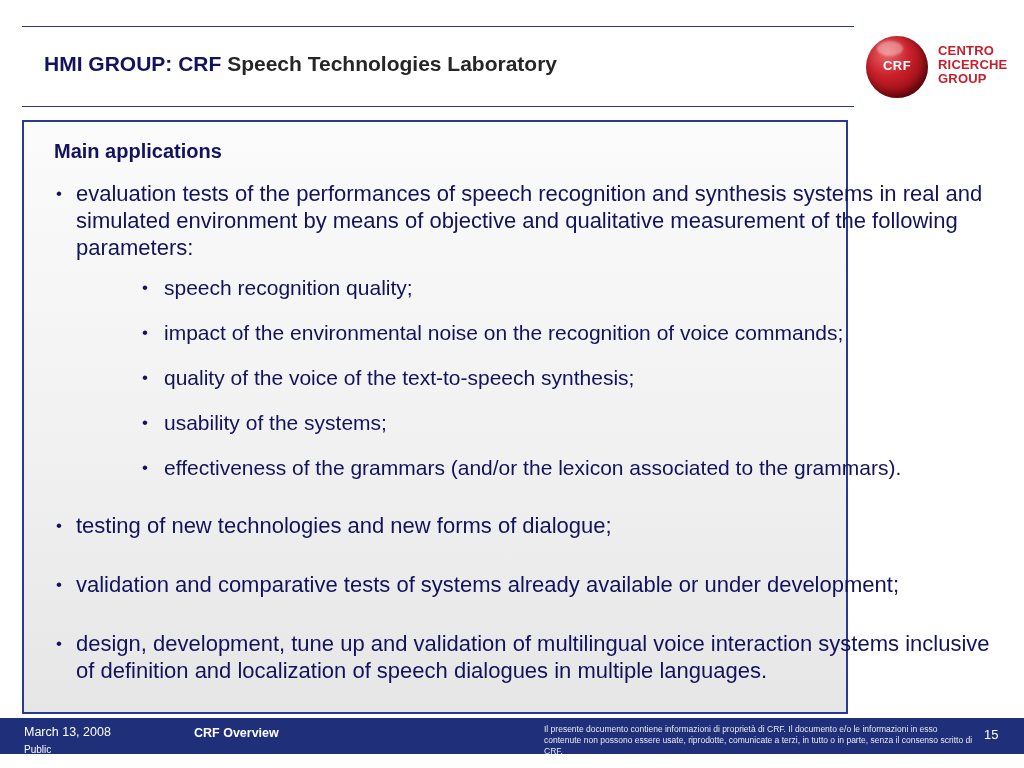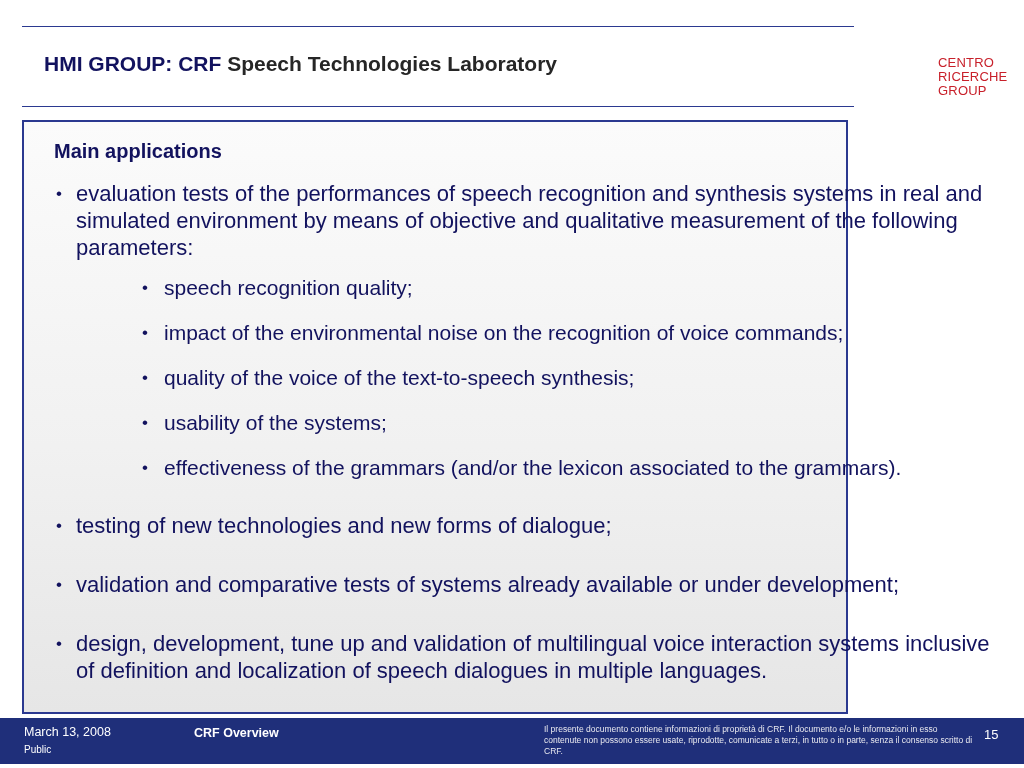--- a/index.html
+++ b/index.html
@@ -89,23 +89,23 @@
     width: 62px;
     text-align: center;
     font-size: 13px;
     font-weight: bold;
     color: #ffffff;
     letter-spacing: 0.5px;
   }
   .logo-text {
     position: absolute;
     left: 72px;
-    top: 20px;
+    top: 8px;
     font-size: 13px;
-    font-weight: normal;
+    font-weight: bold;
     line-height: 14px;
     color: #c8202a;
     letter-spacing: 0.2px;
   }
   
   .content-box {
     position: absolute;
     left: 22px;
     top: 120px;
     width: 826px;
@@ -168,21 +168,21 @@
   .tight {
     margin-bottom: 16px;
     margin-top: 32px;
   }
   
   .footer {
     position: absolute;
     left: 0;
     top: 718px;
     width: 1024px;
-    height: 46px;
+    height: 36px;
     background: #1f2f7a;
   }
   .footer-date {
     position: absolute;
     left: 24px;
     top: 7px;
     font-size: 12.5px;
     color: #ffffff;
   }
   .footer-class {
@@ -223,20 +223,24 @@
 <div class="slide">
 
   <div class="top-rule"></div>
   <div class="mid-rule"></div>
 
   <div class="title">
     <span class="bold">HMI GROUP: CRF</span><span class="regular"> Speech Technologies Laboratory</span>
   </div>
 
   <div class="logo-wrap">
+    <div class="logo-sphere">
+      <div class="gloss"></div>
+      <div class="crf">CRF</div>
+    </div>
     <div class="logo-text">
       <div>CENTRO</div>
       <div>RICERCHE</div>
       <div>GROUP</div>
     </div>
   </div>
 
   <div class="content-box">
     <div class="heading">Main applications</div>
 

